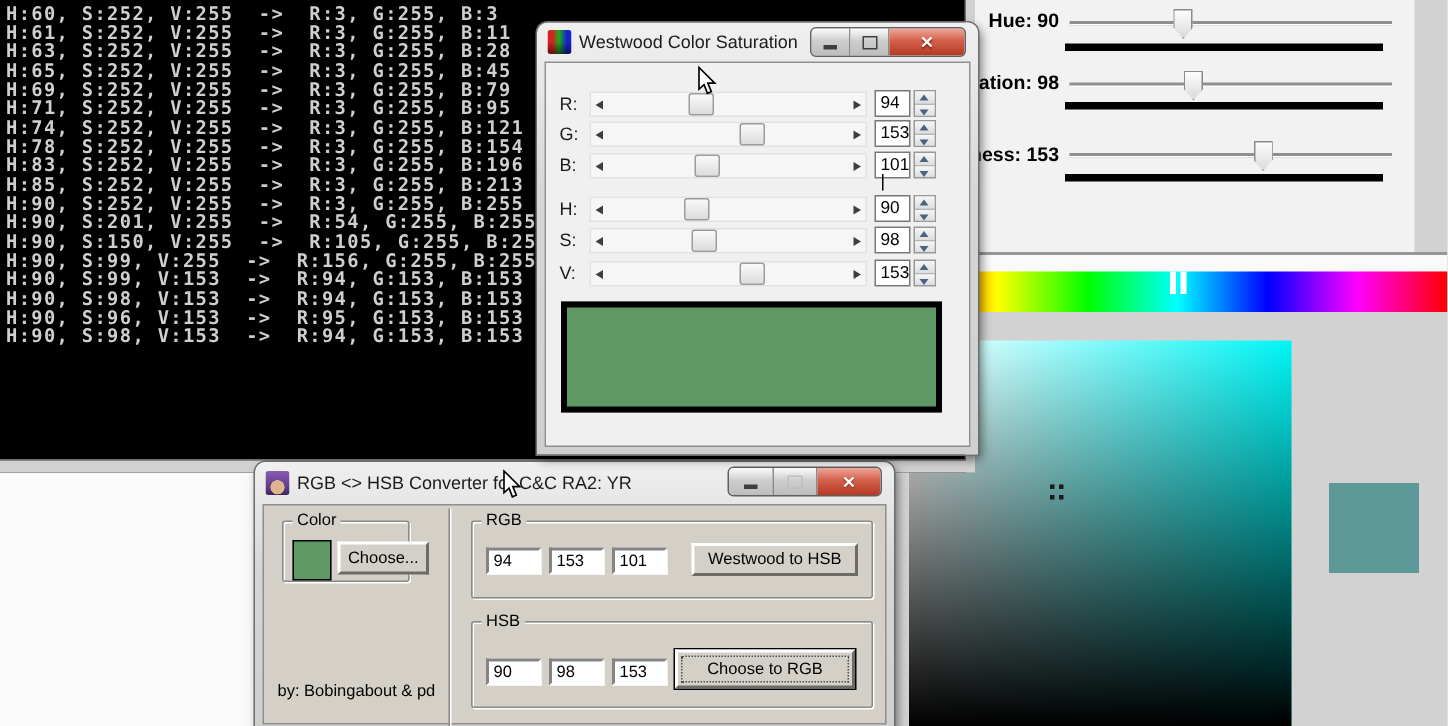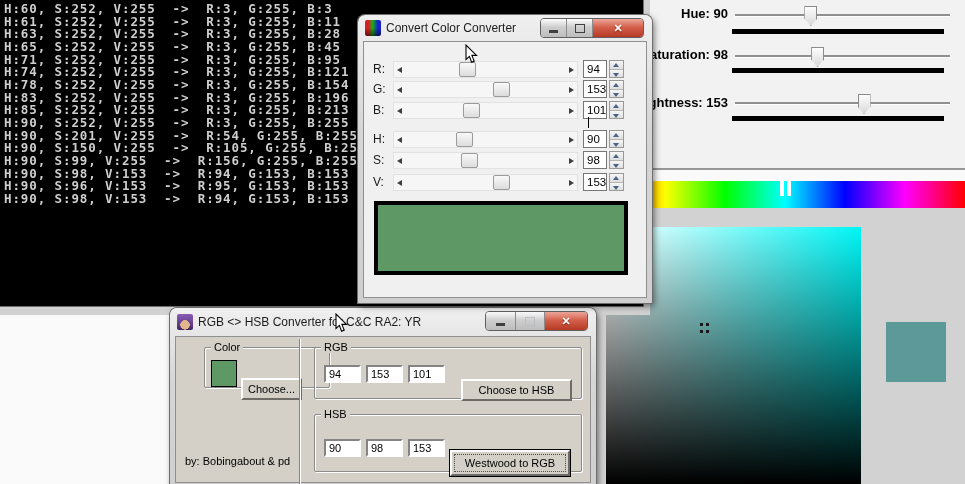--- a/index.html
+++ b/index.html
@@ -1,21 +1,21 @@
 <!DOCTYPE html>
 <html><head>
 <meta charset="utf-8">
 <style>
   html,body{margin:0;padding:0;}
   .stage{position:relative;width:965px;height:484px;overflow:hidden;background:#d2d2d2;
          font-family:"Liberation Sans",sans-serif;-webkit-font-smoothing:antialiased;}
   .abs{position:absolute;}
 
   
-  .picker-top{left:598px;top:0;width:367px;height:216px;background:#f2f2f2;}
+  .picker-top{left:576px;top:0;width:367px;height:216px;background:#f2f2f2;}
   .pk-label{position:absolute;left:0;width:130px;text-align:right;font-weight:bold;
             font-size:13px;color:#000;white-space:nowrap;}
   .pk-track{position:absolute;left:137px;width:215px;height:2px;background:#8f8f8f;
             border-bottom:1px solid #ffffff;}
   .thumb.pk-thumb{position:absolute;top:-8px;width:13px;height:20px;
             background:linear-gradient(180deg,#ffffff,#d8d8d8);
             clip-path:polygon(0 0,100% 0,100% 62%,50% 100%,0 62%);
             box-shadow:inset 0 0 0 1px #8a8a8a;}
   .pk-bar{position:absolute;left:134px;width:212px;height:5px;background:#000;}
   .picker-strip{left:598px;top:168px;width:367px;height:13px;background:#fafafa;
@@ -96,21 +96,21 @@
   .classic{background:#d4d0c8;font-size:11px;color:#000;}
   .grp{position:absolute;border:1px solid #8a8a8a;box-shadow:1px 1px 0 #ffffff,inset 1px 1px 0 #ffffff;
        border-radius:2px;box-sizing:border-box;}
   .grp-label{position:absolute;top:-7px;left:6px;background:#d4d0c8;padding:0 3px;
              font-size:11px;}
   .cls-input{position:absolute;width:37px;height:18px;background:#fff;box-sizing:border-box;
              border:2px solid;border-color:#848484 #ffffff #ffffff #848484;
              font-size:11px;padding:1px 0 0 3px;}
   .cls-btn{position:absolute;background:#d4d0c8;box-sizing:border-box;text-align:center;
            border:2px solid;border-color:#ffffff #6e6a66 #6e6a66 #ffffff;
-           font-size:11px;display:flex;align-items:center;justify-content:center;margin-top:17px;}
+           font-size:11px;display:flex;align-items:center;justify-content:center;}
   .default-btn{box-shadow:0 0 0 1px #000;outline:1px dotted #4d4d4d;outline-offset:-5px;}
   .vsep{position:absolute;left:123px;top:2px;bottom:-40px;width:1px;background:#868686;
         box-shadow:1px 0 0 #ffffff;}
   .credit{position:absolute;left:9px;top:118px;font-size:11px;white-space:nowrap;}
 
   .cursor{position:absolute;z-index:60;}
 </style>
 </head>
 <body>
 
@@ -148,29 +148,31 @@
   <div class="abs sv-marker"></div>
   <div class="abs pk-swatch" style="background: rgb(94, 153, 153);"></div>
 
   <div class="abs left-bg"></div>
   <div class="abs console">
     <div class="console-text">
         <div>H:60, S:252, V:255  -&gt;  R:3, G:255, B:3</div>
         <div>H:61, S:252, V:255  -&gt;  R:3, G:255, B:11</div>
         <div>H:63, S:252, V:255  -&gt;  R:3, G:255, B:28</div>
         <div>H:65, S:252, V:255  -&gt;  R:3, G:255, B:45</div>
+        <div>H:69, S:252, V:255  -&gt;  R:3, G:255, B:79</div>
         <div>H:71, S:252, V:255  -&gt;  R:3, G:255, B:95</div>
         <div>H:74, S:252, V:255  -&gt;  R:3, G:255, B:121</div>
         <div>H:78, S:252, V:255  -&gt;  R:3, G:255, B:154</div>
         <div>H:83, S:252, V:255  -&gt;  R:3, G:255, B:196</div>
         <div>H:85, S:252, V:255  -&gt;  R:3, G:255, B:213</div>
         <div>H:90, S:252, V:255  -&gt;  R:3, G:255, B:255</div>
         <div>H:90, S:201, V:255  -&gt;  R:54, G:255, B:255</div>
         <div>H:90, S:150, V:255  -&gt;  R:105, G:255, B:255</div>
         <div>H:90, S:99, V:255  -&gt;  R:156, G:255, B:255</div>
+        <div>H:90, S:99, V:153  -&gt;  R:94, G:153, B:153</div>
         <div>H:90, S:98, V:153  -&gt;  R:94, G:153, B:153</div>
         <div>H:90, S:96, V:153  -&gt;  R:95, G:153, B:153</div>
         <div>H:90, S:98, V:153  -&gt;  R:94, G:153, B:153</div>
       </div>
   </div>
 
   <div class="dlg" style="left:170px;top:308px;width:426px;height:180px;">
     <div class="titlebar" style="height:28px">
       <div class="title-icon rgb-icon"></div>
       <div class="title-text">RGB &lt;&gt; HSB Converter for C&amp;C RA2: YR</div>
@@ -179,50 +181,50 @@
       <div class="winbtn" style="width:29px">
           <span class="dash"></span>
         </div>
       <div class="winbtn disabled" style="width:28px">
           <span class="box"></span>
         </div>
       <div class="winbtn close" style="width:42px">✕</div>
     </div>
     <div class="client classic" style="top:28px">
 
-      <div class="grp" style="left:28px;top:10px;width:126px;height:41px;">
+      <div class="grp" style="left:12px;top:10px;width:85px;height:41px;">
         <span class="grp-label">Color</span>
         <div style="position: absolute; left: 6px; top: 12px; width: 24px; height: 25px; border: 1px solid rgb(0, 0, 0); background: rgb(94, 153, 101);"></div>
         <div class="cls-btn" style="left:36px;top:13px;width:61px;height:22px;">Choose...</div>
       </div>
       <div class="vsep"></div>
 
       <div class="grp" style="left:138px;top:10px;width:268px;height:52px;">
         <span class="grp-label">RGB</span>
         <div class="cls-input" style="left:9px;top:17px;">94</div>
         <div class="cls-input" style="left:51px;top:17px;">153</div>
         <div class="cls-input" style="left:93px;top:17px;">101</div>
-        <div class="cls-btn" style="left:146px;top:14px;width:111px;height:22px;">Choose to HSB</div>
+        <div class="cls-btn" style="left:146px;top:14px;width:111px;height:22px;">Westwood to HSB</div>
       </div>
 
       <div class="grp" style="left:138px;top:77px;width:268px;height:58px;">
         <span class="grp-label">HSB</span>
         <div class="cls-input" style="left:9px;top:24px;">90</div>
         <div class="cls-input" style="left:51px;top:24px;">98</div>
         <div class="cls-input" style="left:93px;top:24px;">153</div>
-        <div class="cls-btn default-btn" style="left:135px;top:18px;width:120px;height:26px;">Westwood to RGB</div>
+        <div class="cls-btn default-btn" style="left:135px;top:18px;width:120px;height:26px;">Choose to RGB</div>
       </div>
       <div class="credit">by: Bobingabout &amp; pd</div>
     </div>
   </div>
 
   <div class="dlg" style="left:358px;top:15px;width:294px;height:288px;">
     <div class="titlebar">
       <div class="title-icon ww-icon"></div>
-      <div class="title-text">Convert Color Converter</div>
+      <div class="title-text">Westwood Color Saturation</div>
     </div>
     <div class="winbtns">
       <div class="winbtn" style="width:25px">
           <span class="dash"></span>
         </div>
       <div class="winbtn" style="width:25px">
           <span class="box"></span>
         </div>
       <div class="winbtn close" style="width:50px">✕</div>
     </div>

